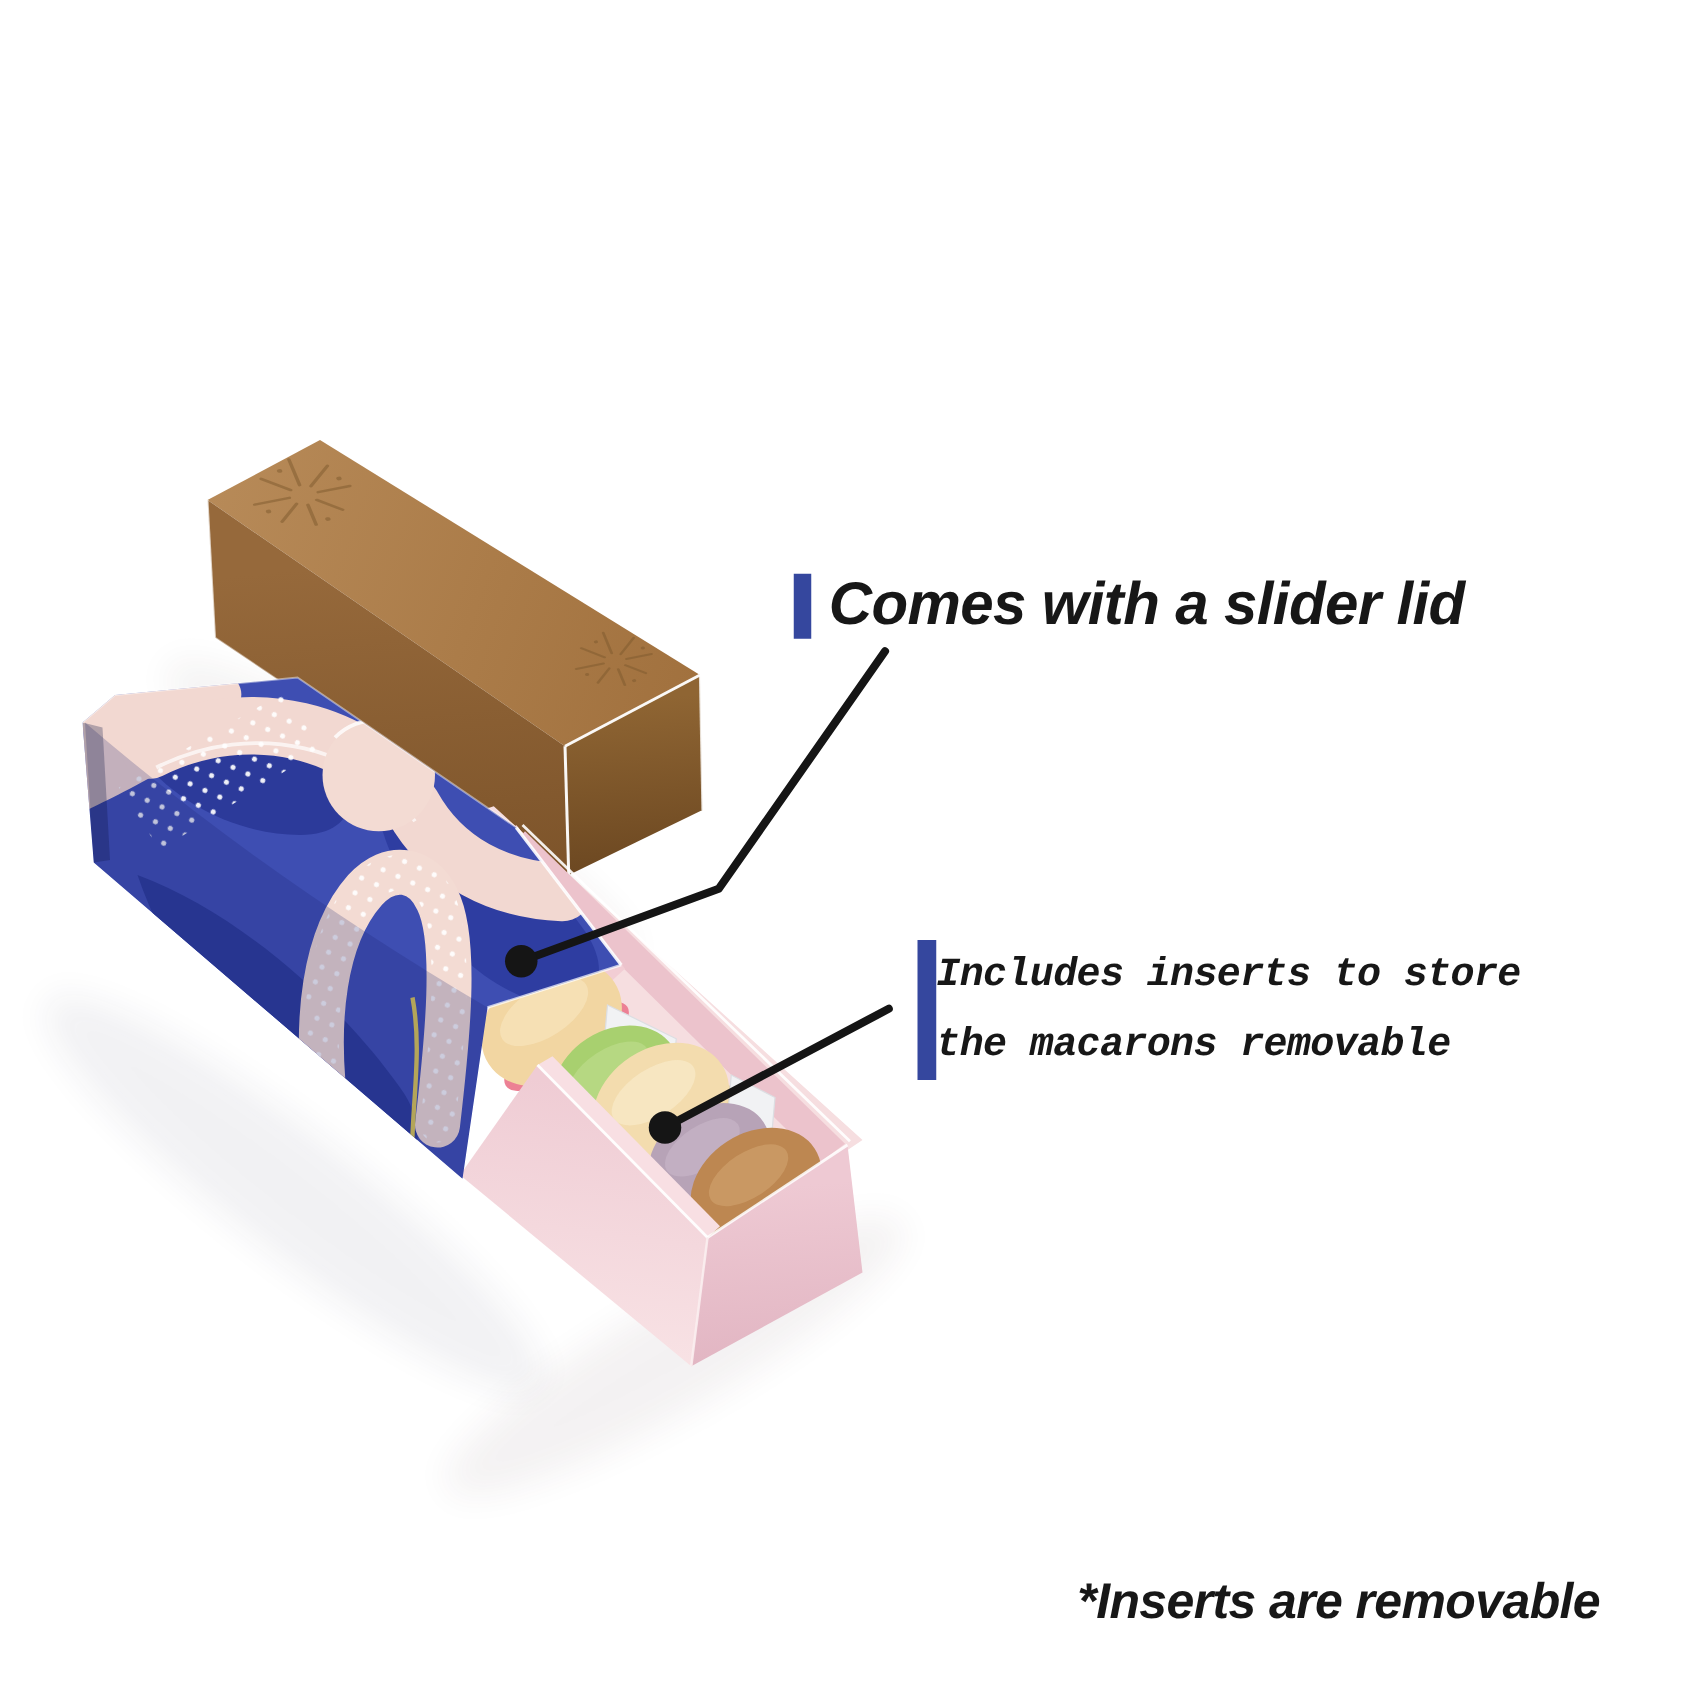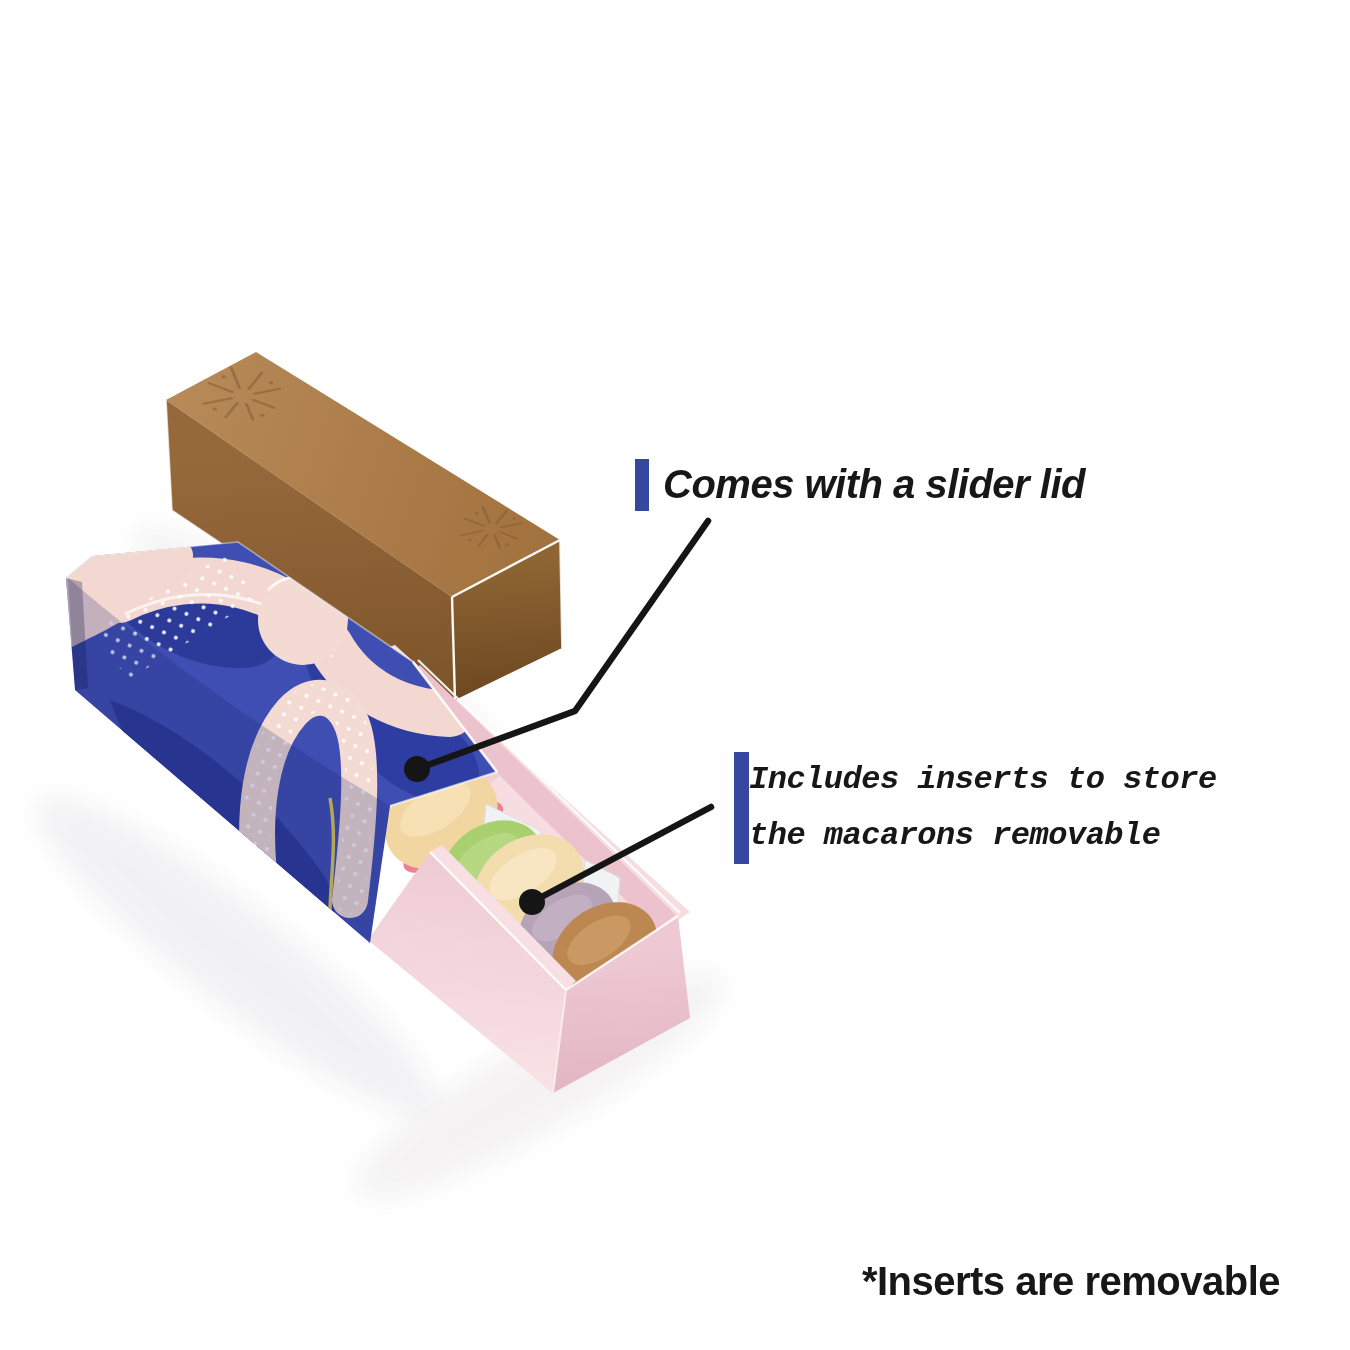--- a/index.html
+++ b/index.html
@@ -15,28 +15,29 @@
   .accent-bar{width:14px;background:#35479e;flex:0 0 14px;}
   .callout-text{
     font-style:italic;
     font-weight:600;
     color:#171717;
     letter-spacing:-0.5px;
     white-space:nowrap;
   }
   #callout-lid{left:635px;top:457px;}
   #callout-lid .accent-bar{height:52px;margin-top:2px;}
-  #callout-lid .callout-text{font-size:40px;line-height:54px;padding-left:14px;}
+  #callout-lid .callout-text{font-size:48px;line-height:54px;padding-left:14px;}
   #callout-inserts{left:734px;top:752px;}
   #callout-inserts .accent-bar{width:15px;flex:0 0 15px;height:112px;}
   #callout-inserts .callout-text{font-size:32px;line-height:56px;font-family:Liberation Mono, monospace;}
   .footnote{
     position:absolute;
     left:780px;top:1259px;width:500px;
     text-align:right;
+    font-style:italic;
     font-weight:600;
     font-size:40px;
     letter-spacing:-0.5px;
     color:#171717;
     white-space:nowrap;
   }
 </style>
 </head>
 <body>
 

